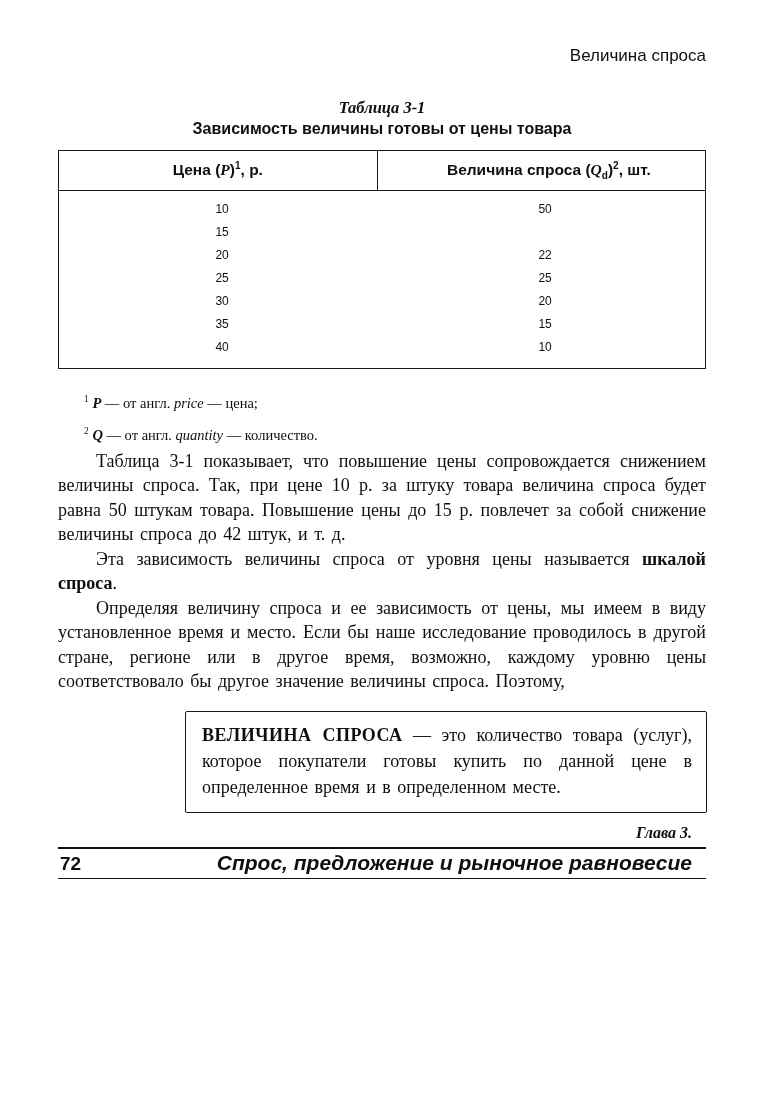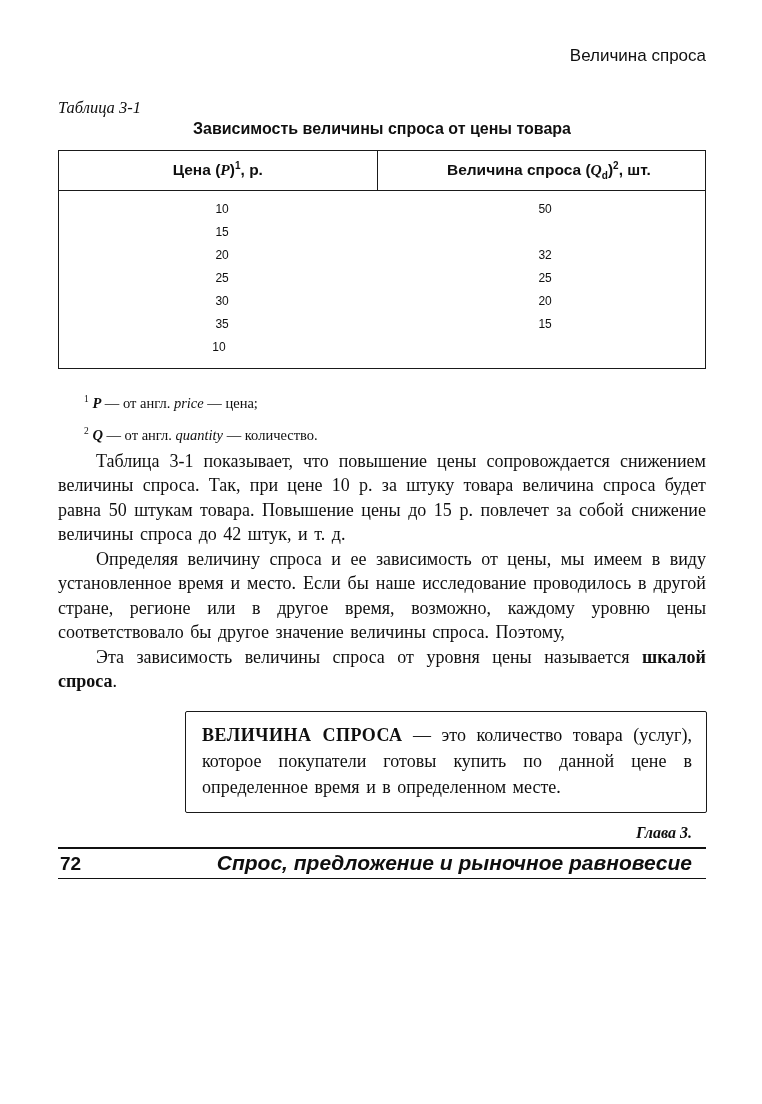--- a/index.html
+++ b/index.html
@@ -26,21 +26,22 @@
     font-size: 18px;
     line-height: 24.5px;
     text-align: justify;
     text-indent: 38px;
     word-spacing: 2px;
   }
   .table-caption {
     margin-top: 32px;
     font-size: 16.5px;
     font-style: italic;
-    text-align: left;
+    text-align: center;
+    font-weight: bold;
   }
   .table-title {
     margin-top: 2px;
     font-family: "Liberation Sans", sans-serif;
     font-size: 16px;
     font-weight: bold;
     text-align: center;
   }
   .demand-table {
     margin-top: 12px;
@@ -128,67 +129,68 @@
 </style>
 </head>
 <body>
 
 <div class="page">
 
   <div class="running-head">Величина спроса</div>
 
 
   <div class="table-caption">Таблица 3-1</div>
-  <div class="table-title">Зависимость величины спроса от цены товара</div>
+  <div class="table-title">Зависимость величины готовы от цены товара</div>
 
   <div class="demand-table">
     <div class="thead">
       <div class="th"><span>Цена (</span><span class="var">P</span><span>)</span><sup>1</sup><span>, р.</span></div>
       <div class="th th2"><span>Величина спроса (</span><span class="var">Q</span><sub>d</sub><span>)</span><sup>2</sup><span>, шт.</span></div>
     </div>
     <div class="tbody">
       <div class="tr">
           <span class="td">10</span>
           <span class="td td2">50</span>
         </div>
       <div class="tr">
           <span class="td">15</span>
         </div>
       <div class="tr">
           <span class="td">20</span>
-          <span class="td td2">32</span>
+          <span class="td td2">22</span>
         </div>
       <div class="tr">
           <span class="td">25</span>
           <span class="td td2">25</span>
         </div>
       <div class="tr">
           <span class="td">30</span>
           <span class="td td2">20</span>
         </div>
       <div class="tr">
           <span class="td">35</span>
           <span class="td td2">15</span>
         </div>
       <div class="tr">
+          <span class="td">40</span>
           <span class="td td2">10</span>
         </div>
     </div>
   </div>
 
   <div class="footnotes">
     <div class="footnote"><sup>1</sup> <span class="fn-var">P</span><span> — от англ. </span><span class="fn-term">price</span><span> — цена;</span></div>
     <div class="footnote"><sup>2</sup> <span class="fn-var">Q</span><span> — от англ. </span><span class="fn-term">quantity</span><span> — количество.</span></div>
   </div>
 
   <p class="body-text text-block-1">Таблица 3-1 показывает, что повышение цены сопровождается снижением величины спроса. Так, при цене 10 р. за штуку товара величина спроса будет равна 50 штукам товара. Повышение цены до 15 р. повлечет за собой снижение величины спроса до 42 штук, и т. д.</p>
 
+  <p class="body-text"><span>Эта зависимость величины спроса от уровня цены называется </span><span class="bold-inline">шкалой спроса</span><span>.</span></p>
+
   <p class="body-text">Определяя величину спроса и ее зависимость от цены, мы имеем в виду установленное время и место. Если бы наше исследование проводилось в другой стране, регионе или в другое время, возможно, каждому уровню цены соответствовало бы другое значение величины спроса. Поэтому,</p>
-
-  <p class="body-text"><span>Эта зависимость величины спроса от уровня цены называется </span><span class="bold-inline">шкалой спроса</span><span>.</span></p>
 
   <div class="definition-box"><span class="definition-term">ВЕЛИЧИНА СПРОСА</span><span> — </span><span>это количество товара (услуг), которое покупатели готовы купить по данной цене в определенное время и в определенном месте.</span></div>
 
   <div class="chapter-label">Глава 3.</div>
 
   <div class="footer-rule-thick"></div>
   <div class="footer-row">
     <span class="page-number">72</span>
     <span class="book-title">Спрос, предложение и рыночное равновесие</span>
   </div>

